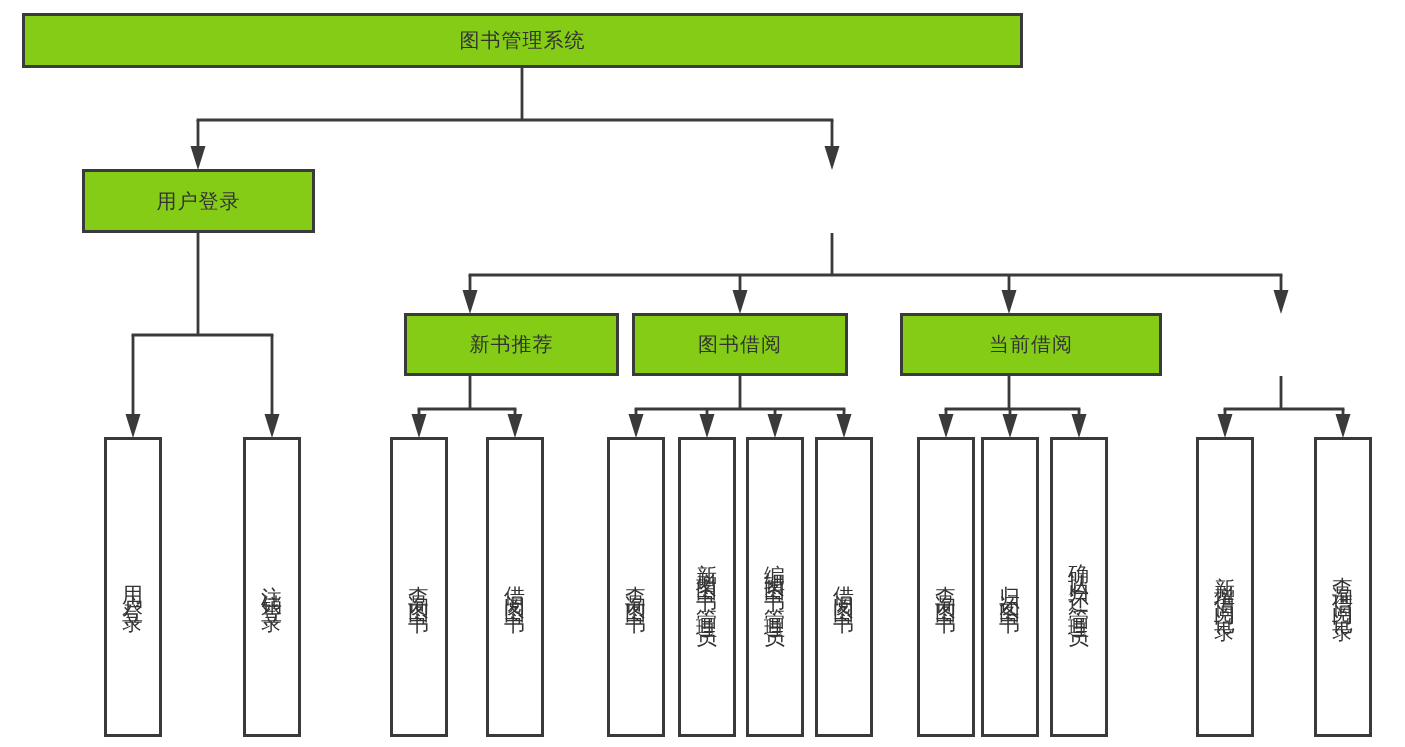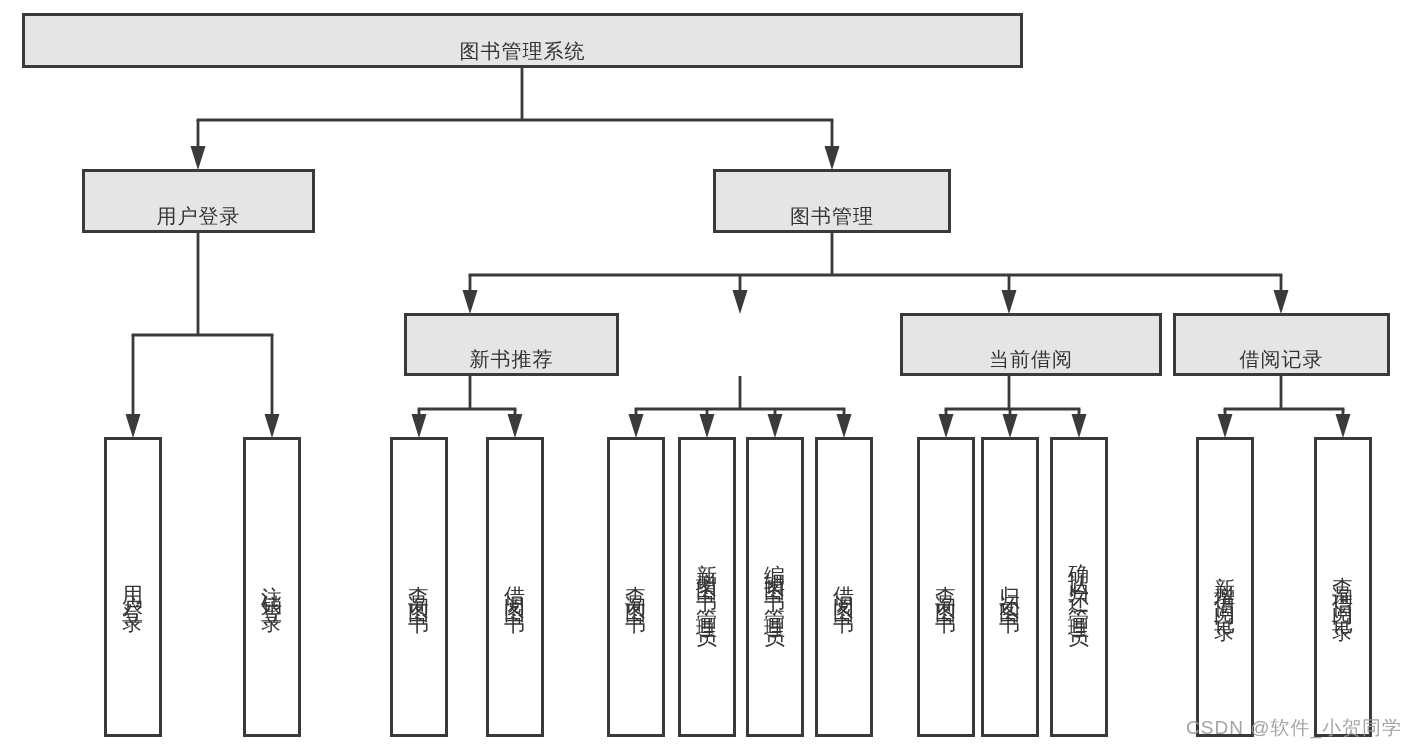--- a/index.html
+++ b/index.html
@@ -8,22 +8,22 @@
     width:1405px;height:747px;
     background:#ffffff;
     font-family:"Liberation Sans","DejaVu Sans",sans-serif;
     overflow:hidden;
   }
   #connectors{position:absolute;left:0;top:0;width:1405px;height:747px;}
   .node{
     position:absolute;
     box-sizing:border-box;
     border:3px solid #3a3a3a;
-    background:#e5e5e5;
-    display:flex;align-items:flex-end;justify-content:center;
+    background:#84cc16;
+    display:flex;align-items:center;justify-content:center;
     color:#333333;
     font-size:20px;
     letter-spacing:1px;
     white-space:nowrap;
   }
   .leaf{
     position:absolute;
     box-sizing:border-box;
     border:3px solid #3a3a3a;
     background:#ffffff;
@@ -121,32 +121,29 @@
     </g>
   </svg>
 
   <div class="node" style="left:22px;top:13px;width:1001px;height:55px;">
     <span>图书管理系统</span>
   </div>
 
   <div class="node" style="left:82px;top:169px;width:233px;height:64px;">
     <span>用户登录</span>
   </div>
-  <div class="node" style="left:713px;top:169px;width:238px;height:64px;">
-    <span>图书管理</span>
-  </div>
 
   <div class="node" style="left:363px;top:313px;width:215px;height:63px;margin-left:41px;">
     <span>新书推荐</span>
   </div>
+  <div class="node" style="left:632px;top:313px;width:216px;height:63px;">
+    <span>图书借阅</span>
+  </div>
   <div class="node" style="left:900px;top:313px;width:262px;height:63px;">
     <span>当前借阅</span>
-  </div>
-  <div class="node" style="left:1173px;top:313px;width:217px;height:63px;">
-    <span>借阅记录</span>
   </div>
 
   <div class="leaf" style="left:104px;top:437px;width:58px;height:300px;">
     <span>用户登录</span>
   </div>
   <div class="leaf" style="left:243px;top:437px;width:58px;height:300px;">
     <span>注销登录</span>
   </div>
 
   <div class="leaf" style="left:390px;top:437px;width:58px;height:300px;">
@@ -179,15 +176,14 @@
     <span>确认归还（管理员）</span>
   </div>
 
   <div class="leaf" style="left:1196px;top:437px;width:58px;height:300px;">
     <span>新增借阅记录</span>
   </div>
   <div class="leaf" style="left:1314px;top:437px;width:58px;height:300px;">
     <span>查询借阅记录</span>
   </div>
 
-  <div class="watermark">CSDN @软件_小贺同学</div>
 
 </div>
 
 </body></html>

